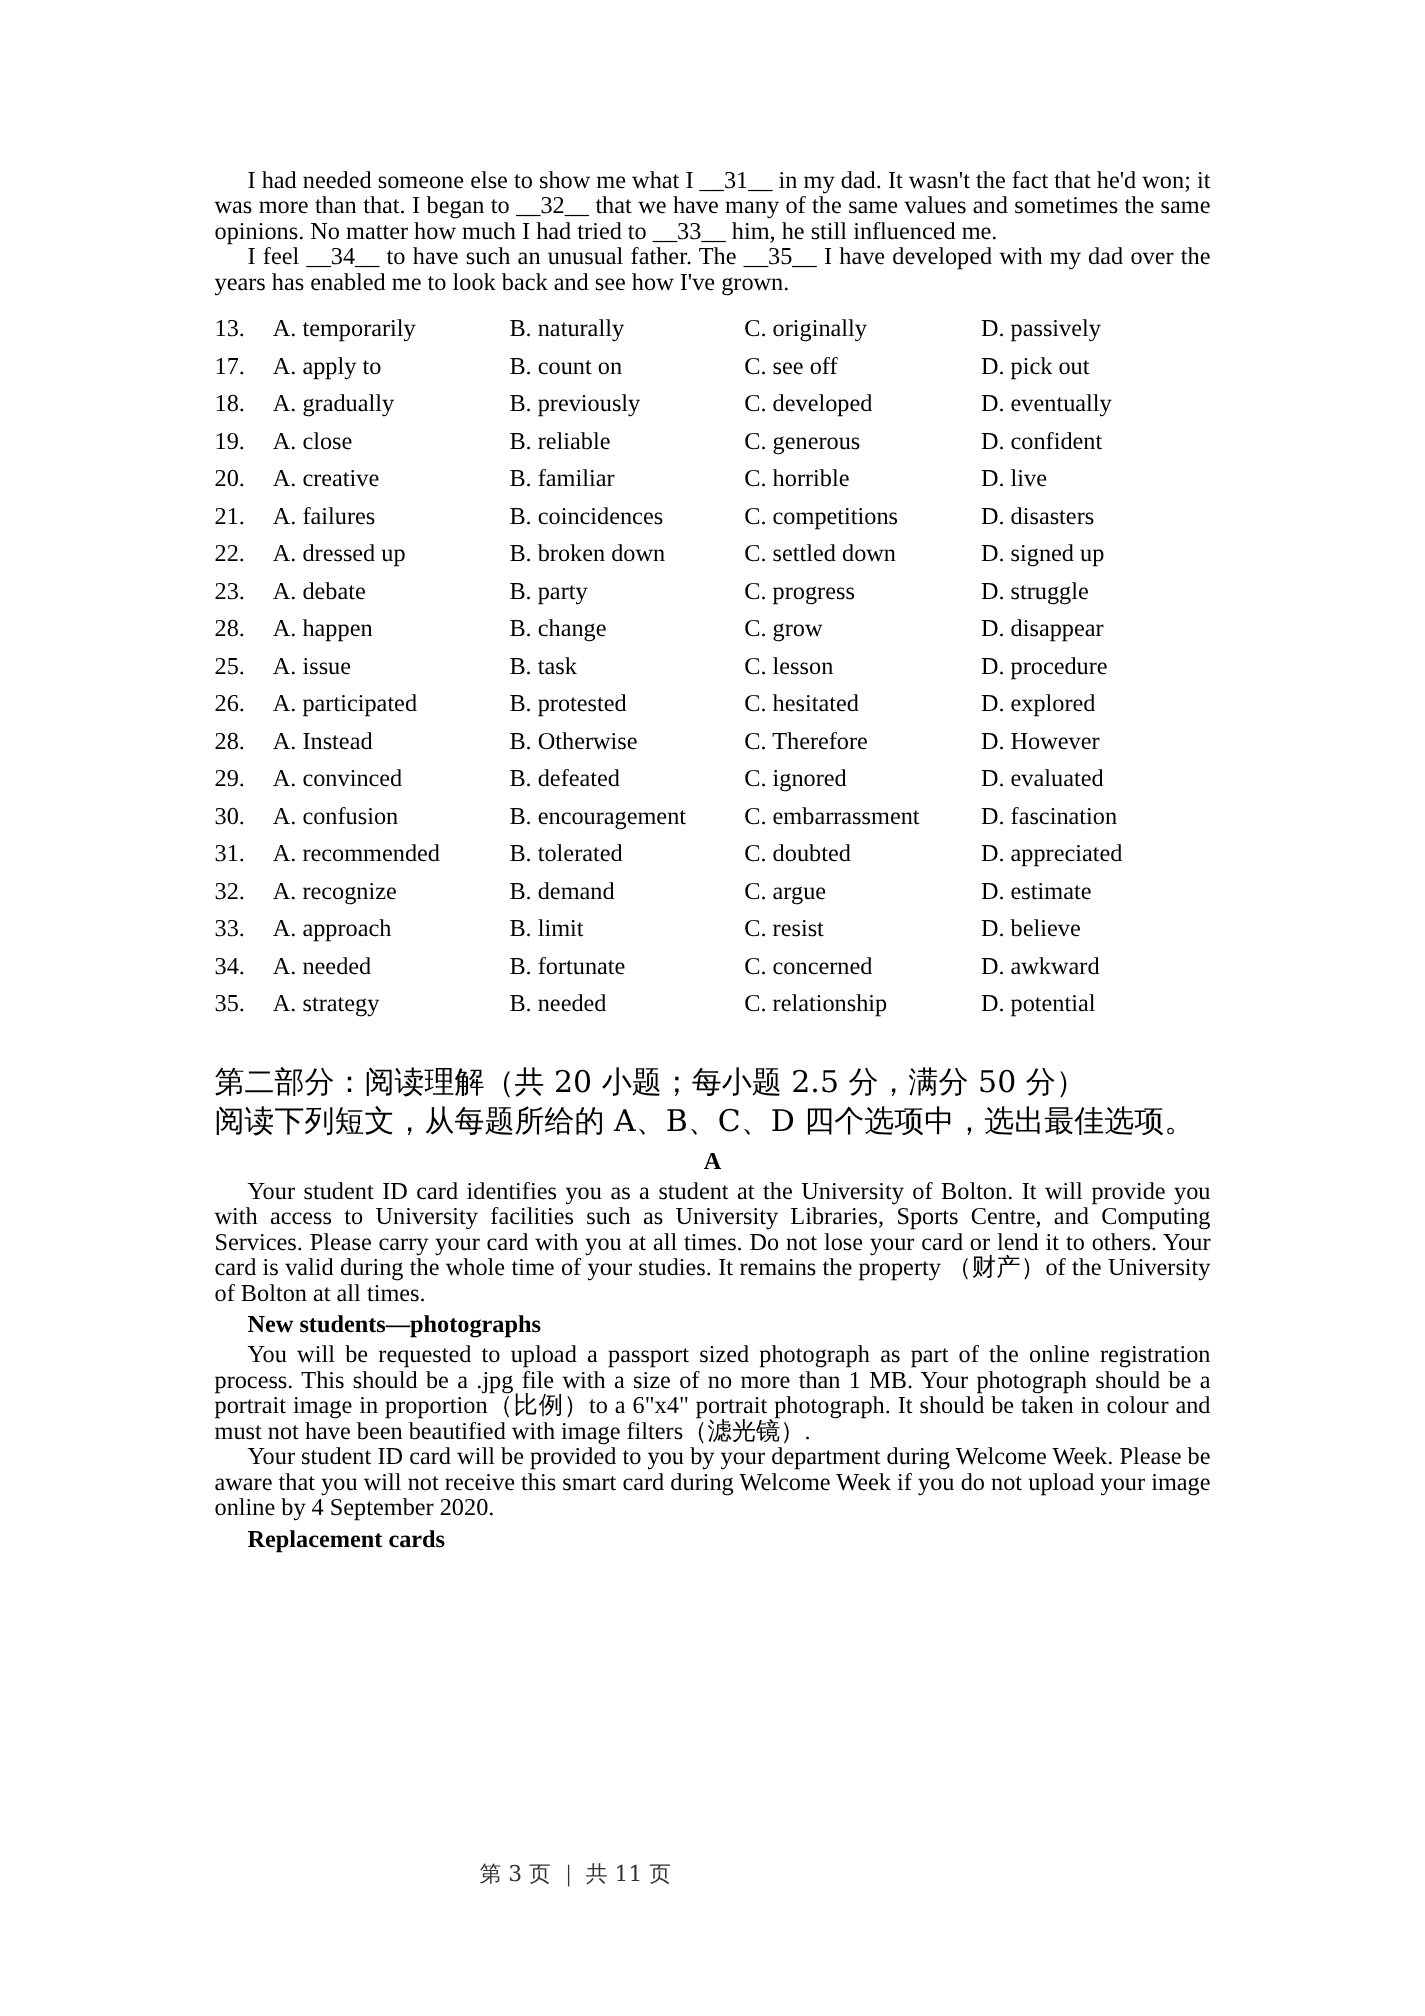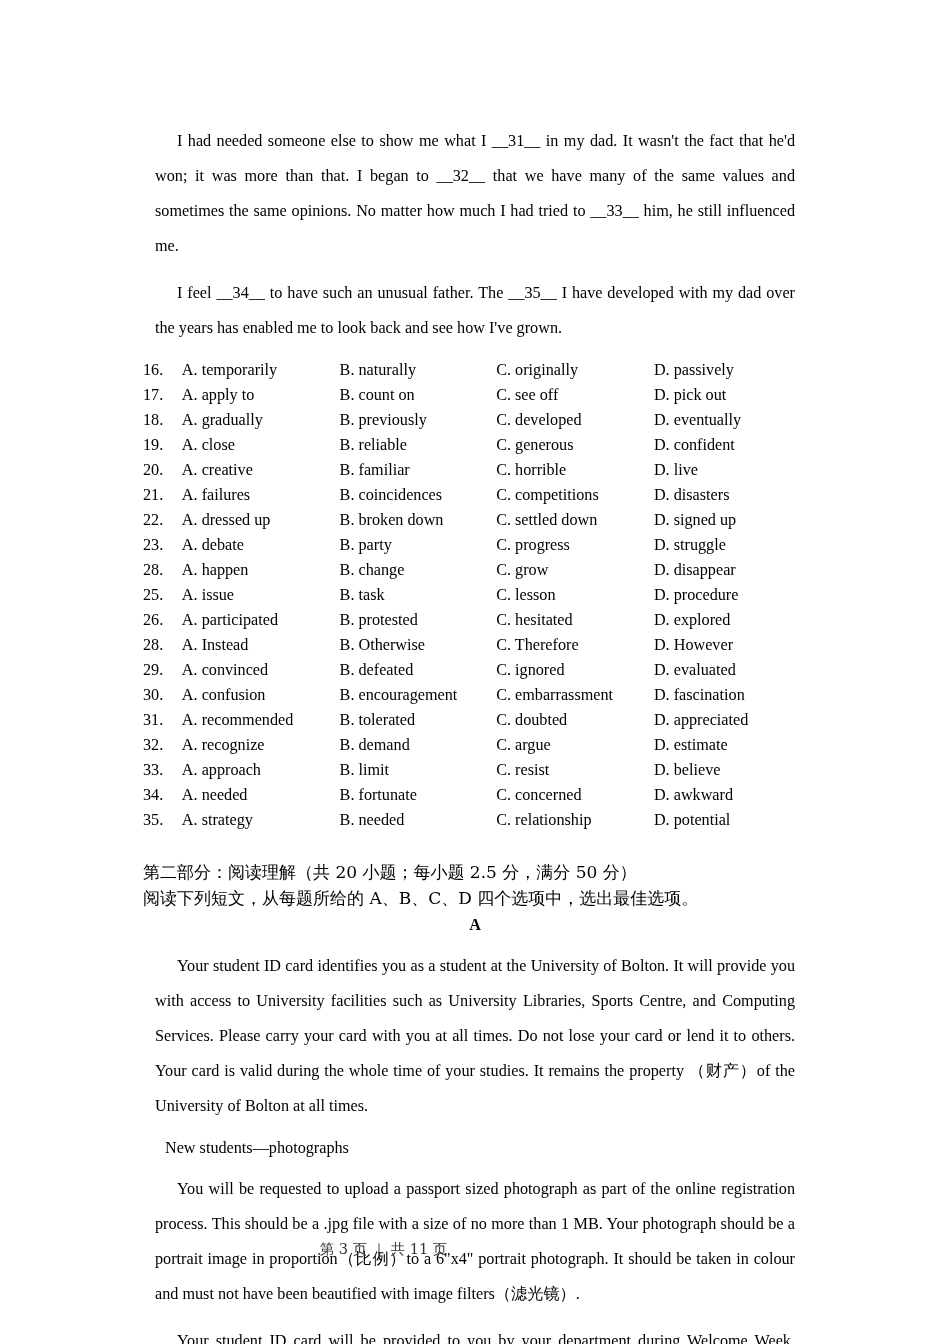--- a/index.html
+++ b/index.html
@@ -22,23 +22,23 @@
     width: 950px;
     height: 1344px;
   }
   .content {
     position: absolute;
     left: 143px;
     top: 112px;
     width: 664px;
   }
   p.para {
-    margin: 12px;
-    font-size: 16.2px;
-    line-height: 35px;
+    margin: 0;
+    font-size: 16.2px;
+    line-height: 17px;
     text-align: justify;
     text-justify: inter-word;
     text-indent: 22px;
     hyphens: none;
   }
   p.para.last-line-left {
     text-align-last: left;
   }
   
   .options {
@@ -59,35 +59,35 @@
   .col-a     { width: 134px; }
   .col-b     { width: 133px; }
   .col-c     { width: 134px; }
   .col-d     { width: 130px; margin-left: 23px; }
 
   
   .cn-block {
     margin-top: 26px;
   }
   .cn-line {
-    font-size: 17px;
+    font-size: 20px;
     line-height: 26px;
     font-family: "DejaVu Serif", "Liberation Serif", serif;
     white-space: nowrap;
   }
   .center-letter {
     text-align: center;
     font-weight: bold;
     font-size: 16.2px;
     line-height: 24px;
     margin-top: 2px;
   }
   .sub-head {
     font-size: 16.2px;
-    font-weight: normal;
+    font-weight: bold;
     line-height: 24.4px;
     text-indent: 22px;
     margin: 0;
   }
   .footer {
     position: absolute;
     left: 0;
     top: 1240px;
     width: 767px;
     text-align: center;
@@ -102,21 +102,21 @@
 <div class="page">
 
   <div class="content">
 
     <p class="para">I had needed someone else to show me what I __31__ in my dad. It wasn't the fact that he'd won; it was more than that. I began to __32__ that we have many of the same values and sometimes the same opinions. No matter how much I had tried to __33__ him, he still influenced me.</p>
     <p class="para last-line-left">I feel __34__ to have such an unusual father. The __35__ I have developed with my dad over the years has enabled me to look back and see how I've grown.</p>
 
     <table class="options">
       <tbody>
         <tr>
-          <td class="col-num">16.</td>
+          <td class="col-num">13.</td>
           <td class="col-a">A. temporarily</td>
           <td class="col-b">B. naturally</td>
           <td class="col-c">C. originally</td>
           <td class="col-d">D. passively</td>
         </tr>
         <tr>
           <td class="col-num">17.</td>
           <td class="col-a">A. apply to</td>
           <td class="col-b">B. count on</td>
           <td class="col-c">C. see off</td>

